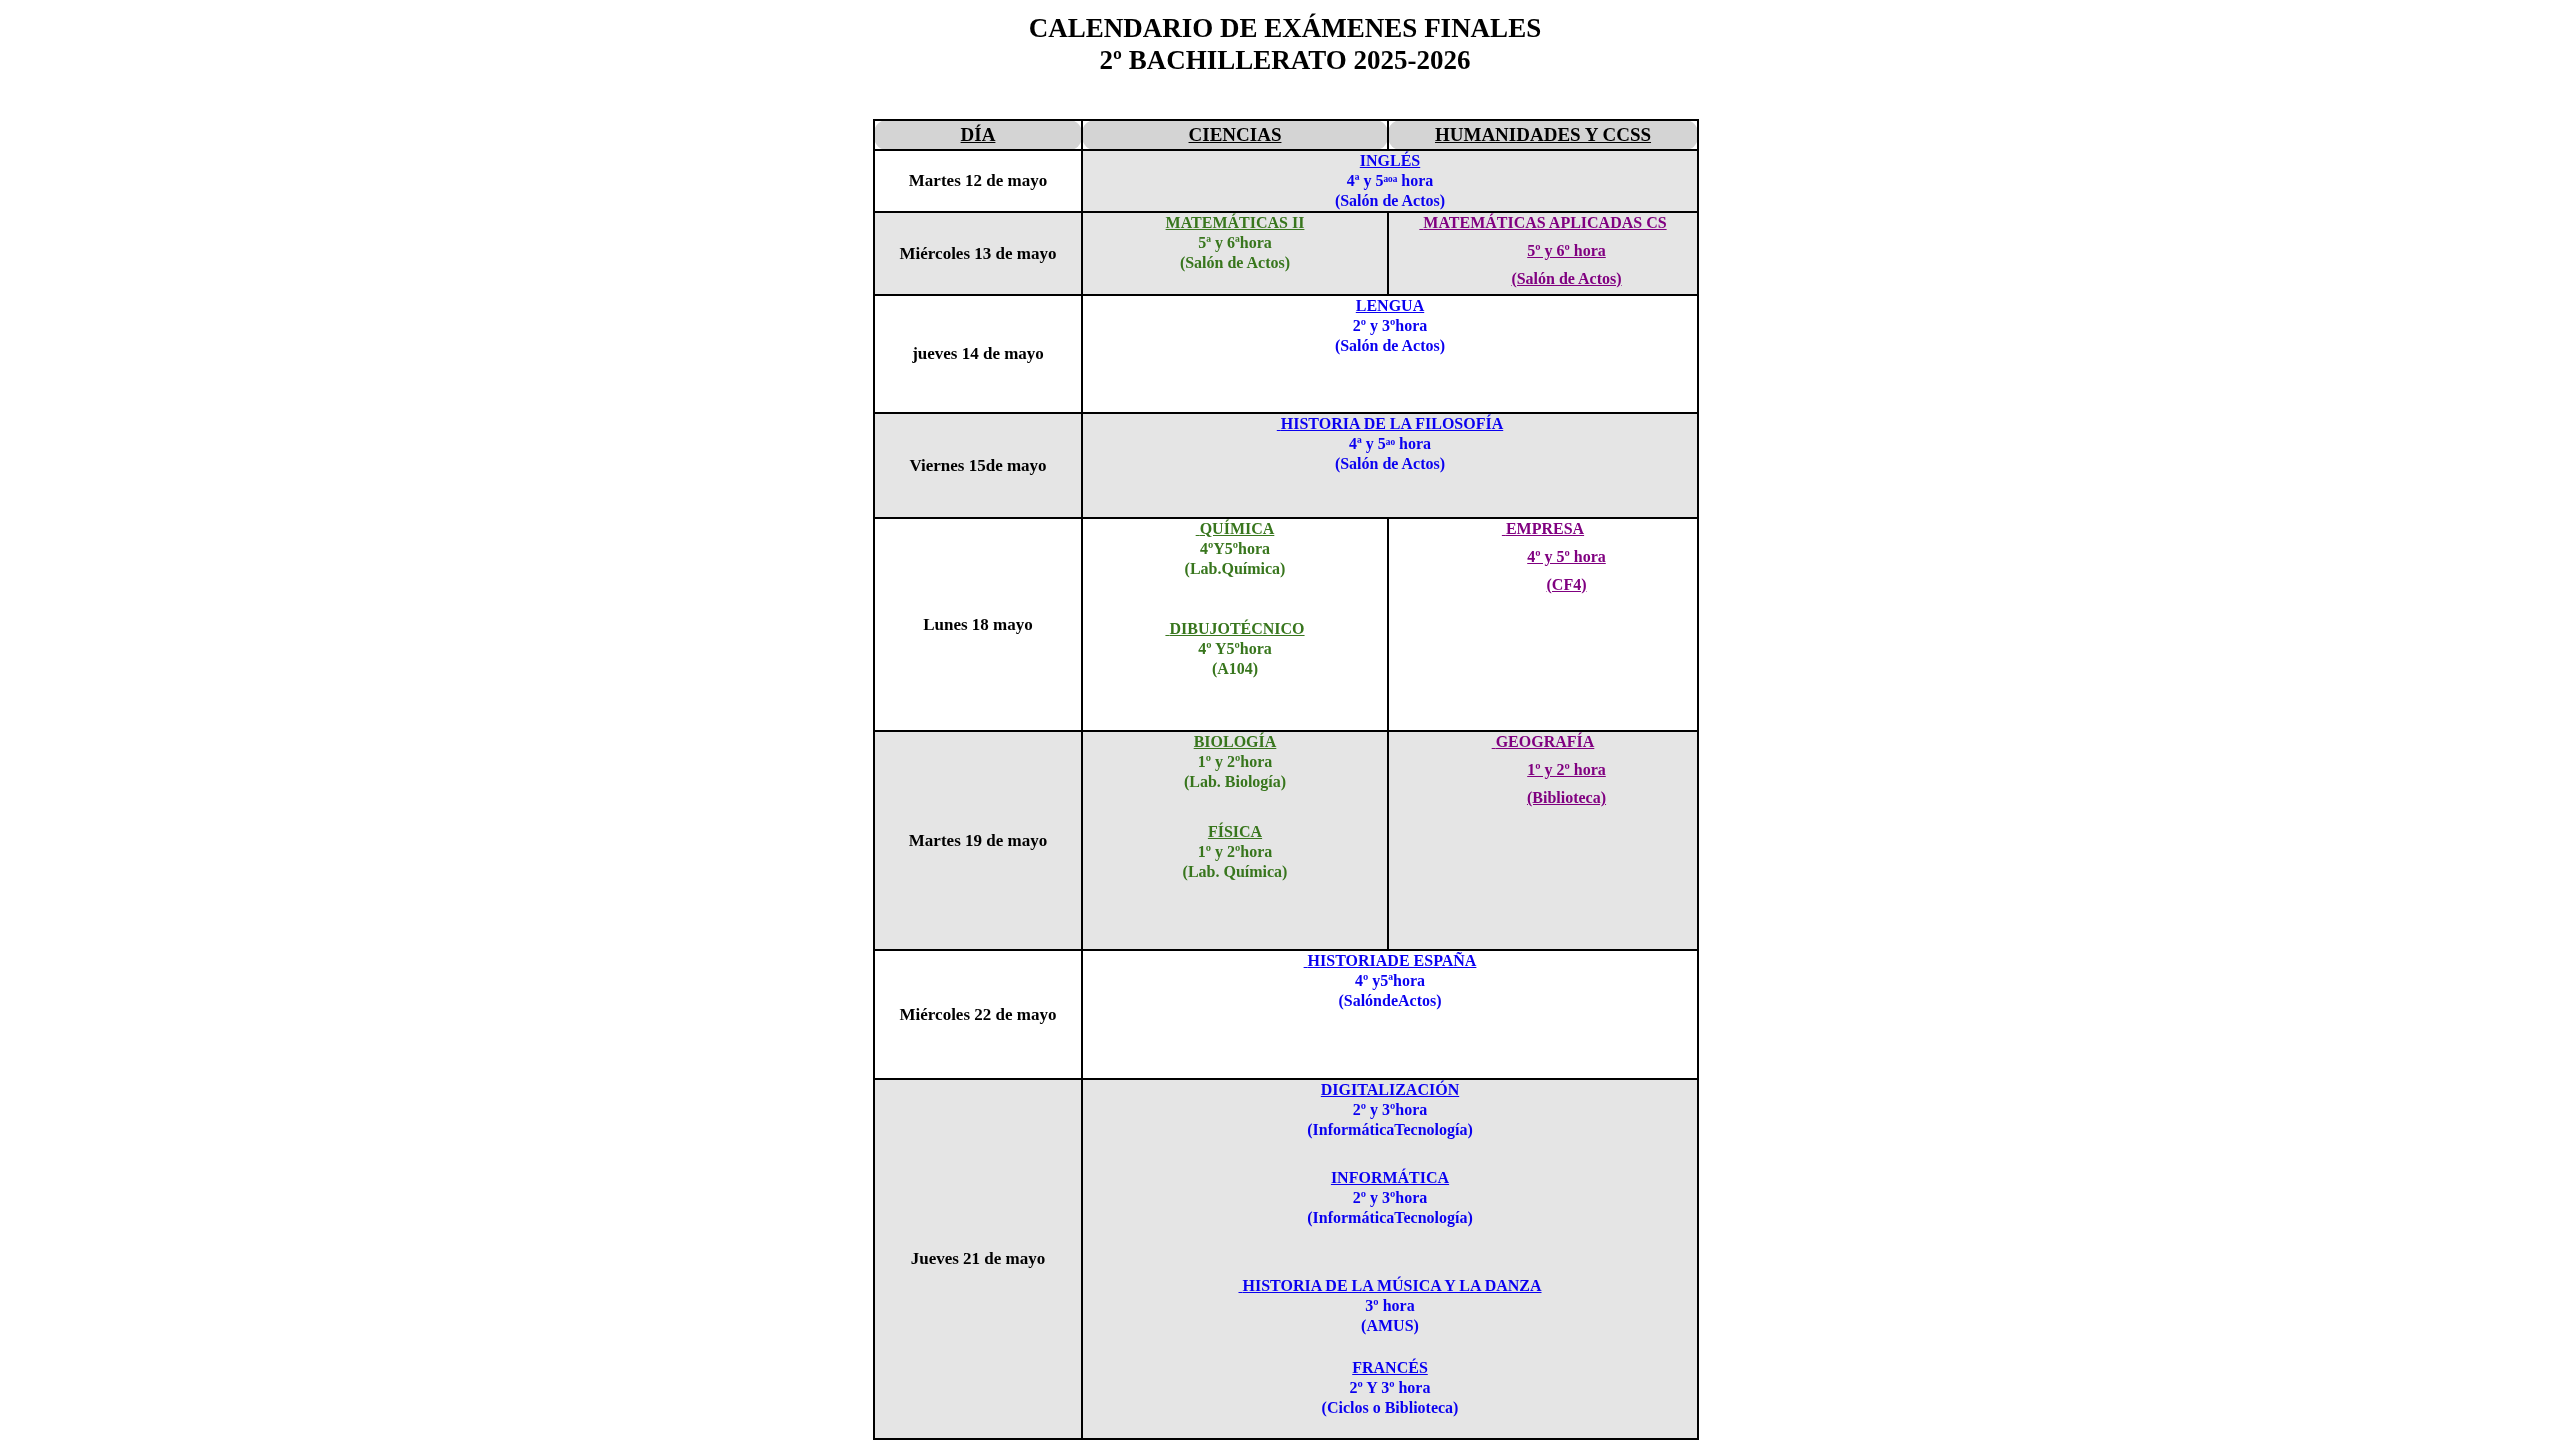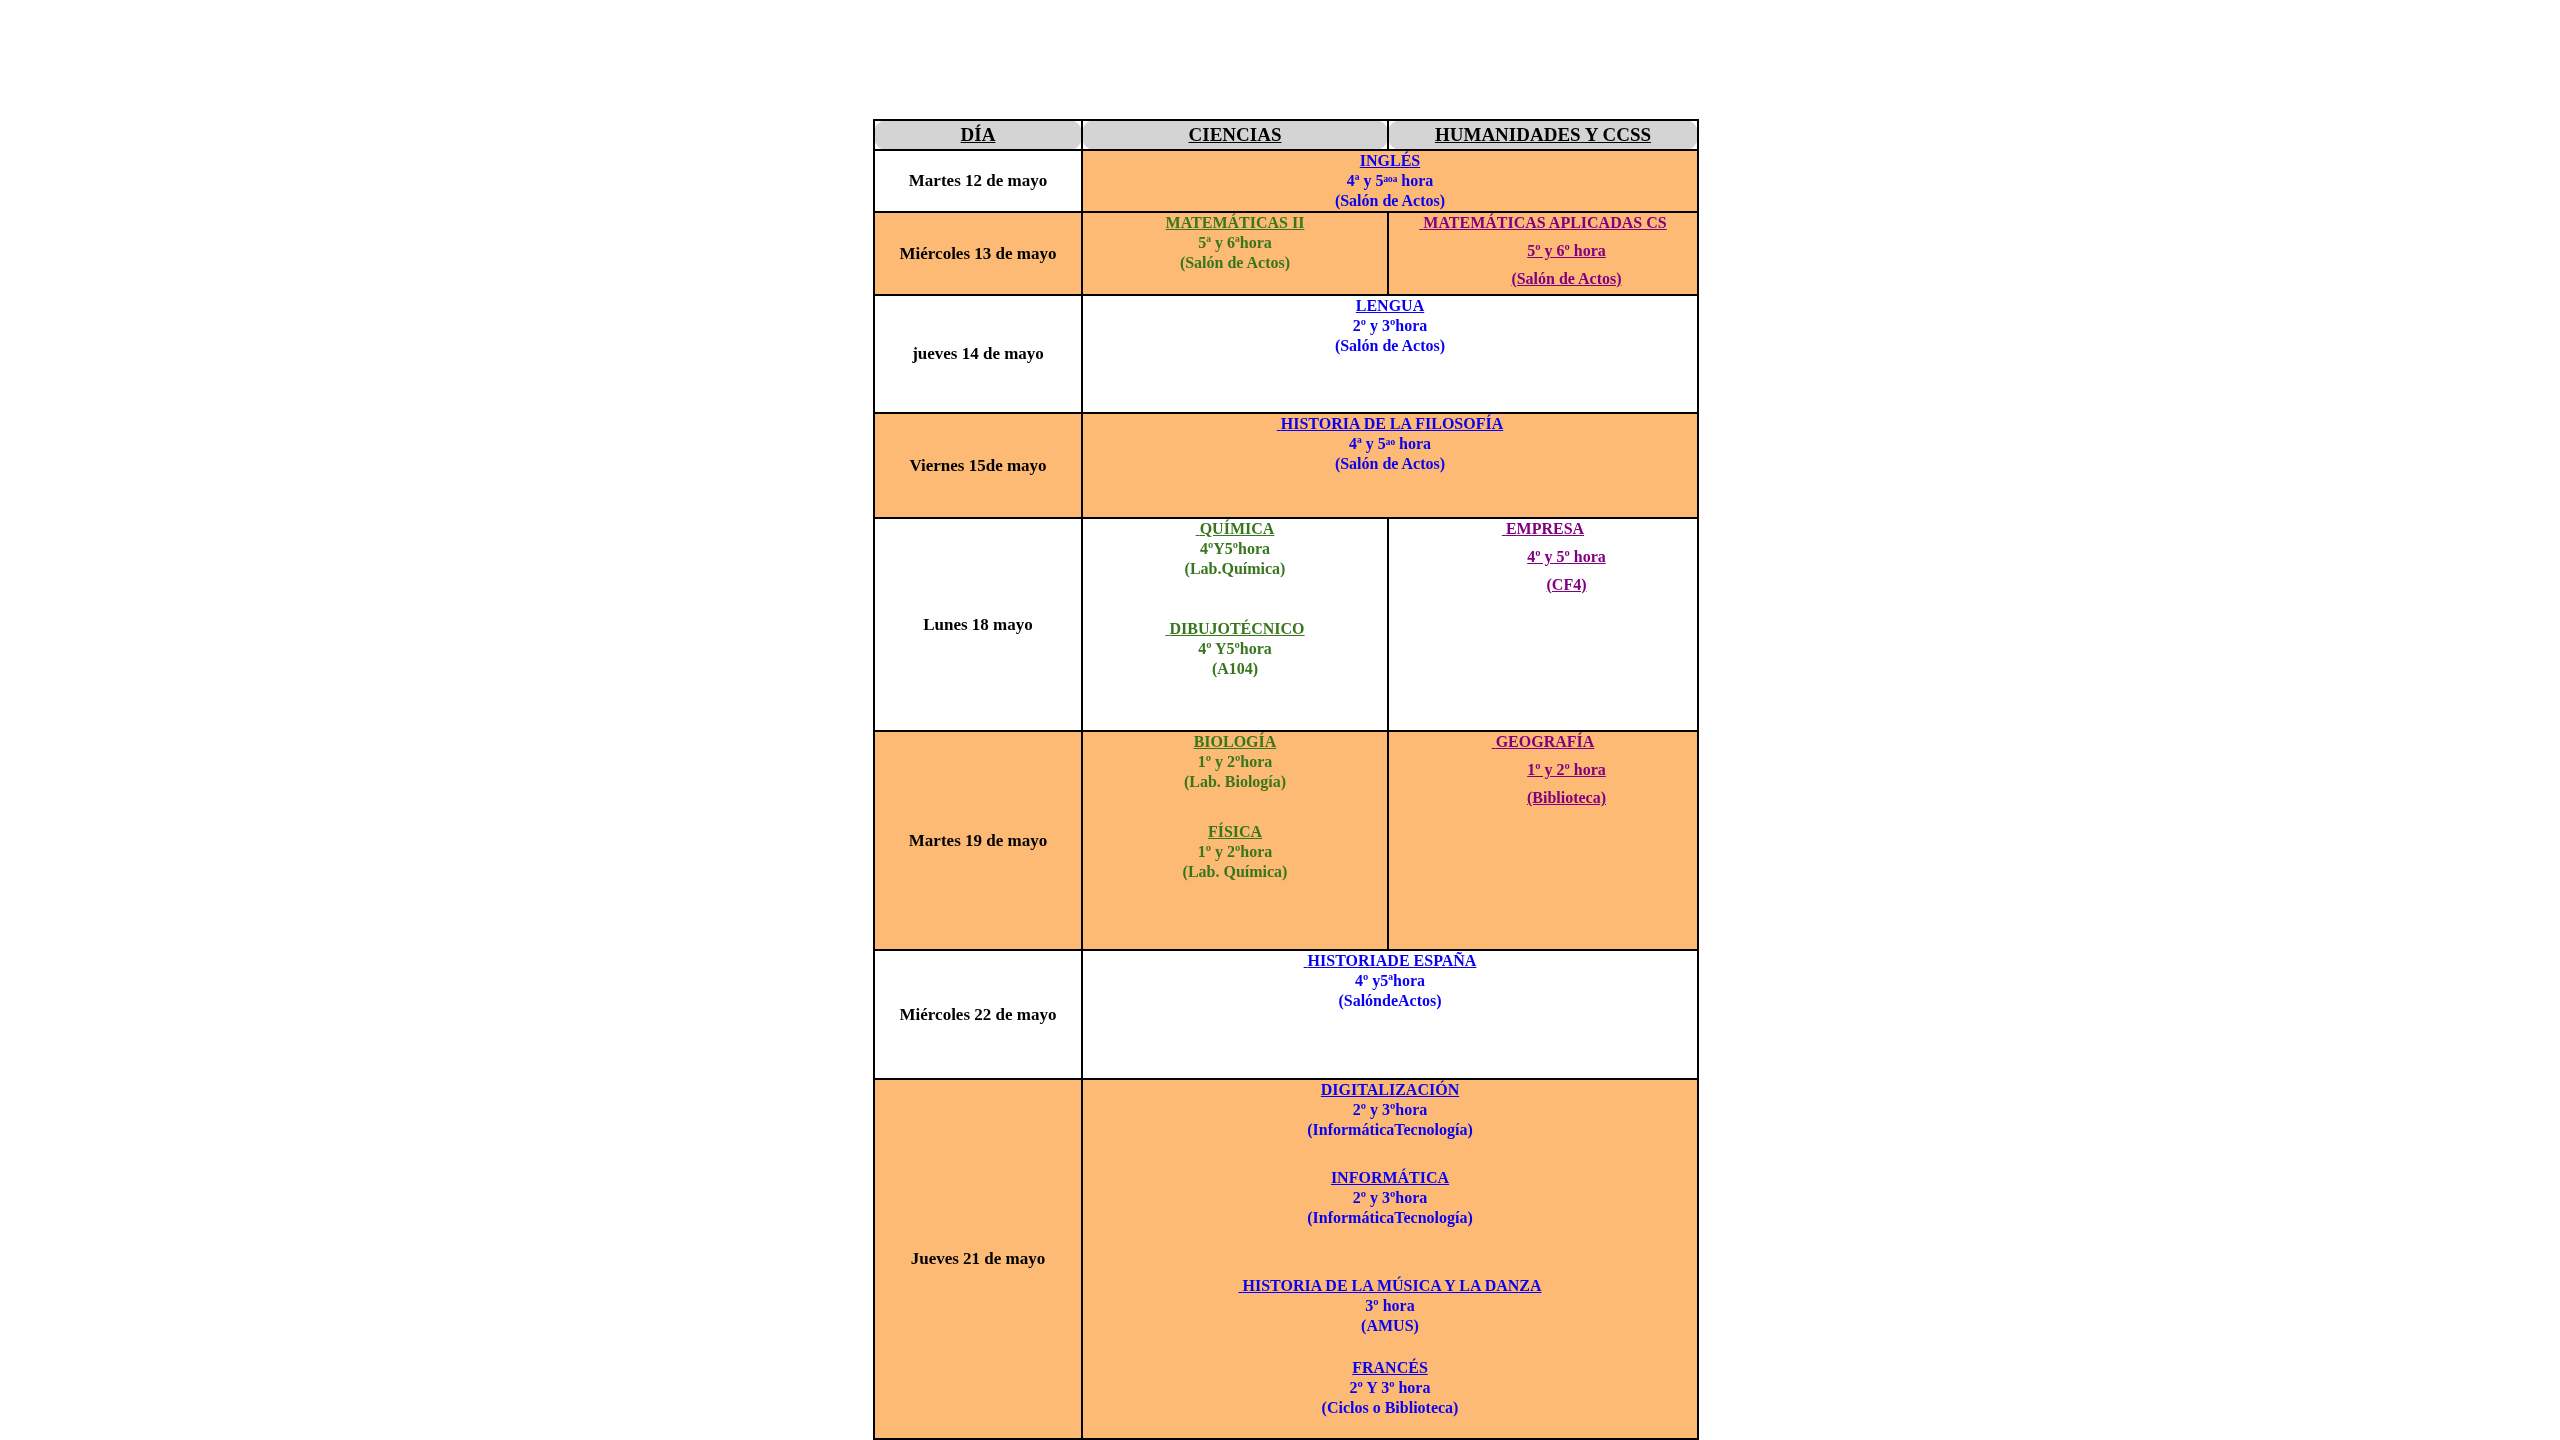--- a/index.html
+++ b/index.html
@@ -49,21 +49,21 @@
   }
   td.cell{
     font-weight:bold;
     font-size:16px;
     line-height:1.25;
     text-align:center;
     vertical-align:top;
     padding:2px 2px 4px 2px;
   }
   td.mid{vertical-align:middle;}
-  .gray{background:#fdba74;}
+  .gray{background:#e5e5e5;}
   .white{background:#ffffff;}
   .blue{color:#0a00f0;}
   .green{color:#38761d;}
   .purple{color:#800080;}
   .subject{text-decoration:underline;white-space:pre-wrap;}
   .u-all .line{text-decoration:underline;padding-left:47px;}
   .spread .line{margin-top:8px;}
   .pt8{padding-top:8px;}
   .pt26{padding-top:26px;}
   .pt28{padding-top:28px;}
@@ -74,20 +74,24 @@
   .gap30{margin-top:30px;}
   .gap40{margin-top:40px;}
   .gap48{margin-top:48px;}
   .gap22{margin-top:22px;}
 </style>
 </head>
 <body>
 
 <div class="page">
 
+  <div class="title">
+    <div>CALENDARIO DE EXÁMENES FINALES</div>
+    <div>2º BACHILLERATO 2025-2026</div>
+  </div>
 
   <table class="cal">
     <colgroup>
         <col style="width:208px">
         <col style="width:306px">
         <col style="width:310px">
       </colgroup>
 
     <tbody>
         <tr style="height:30px">

